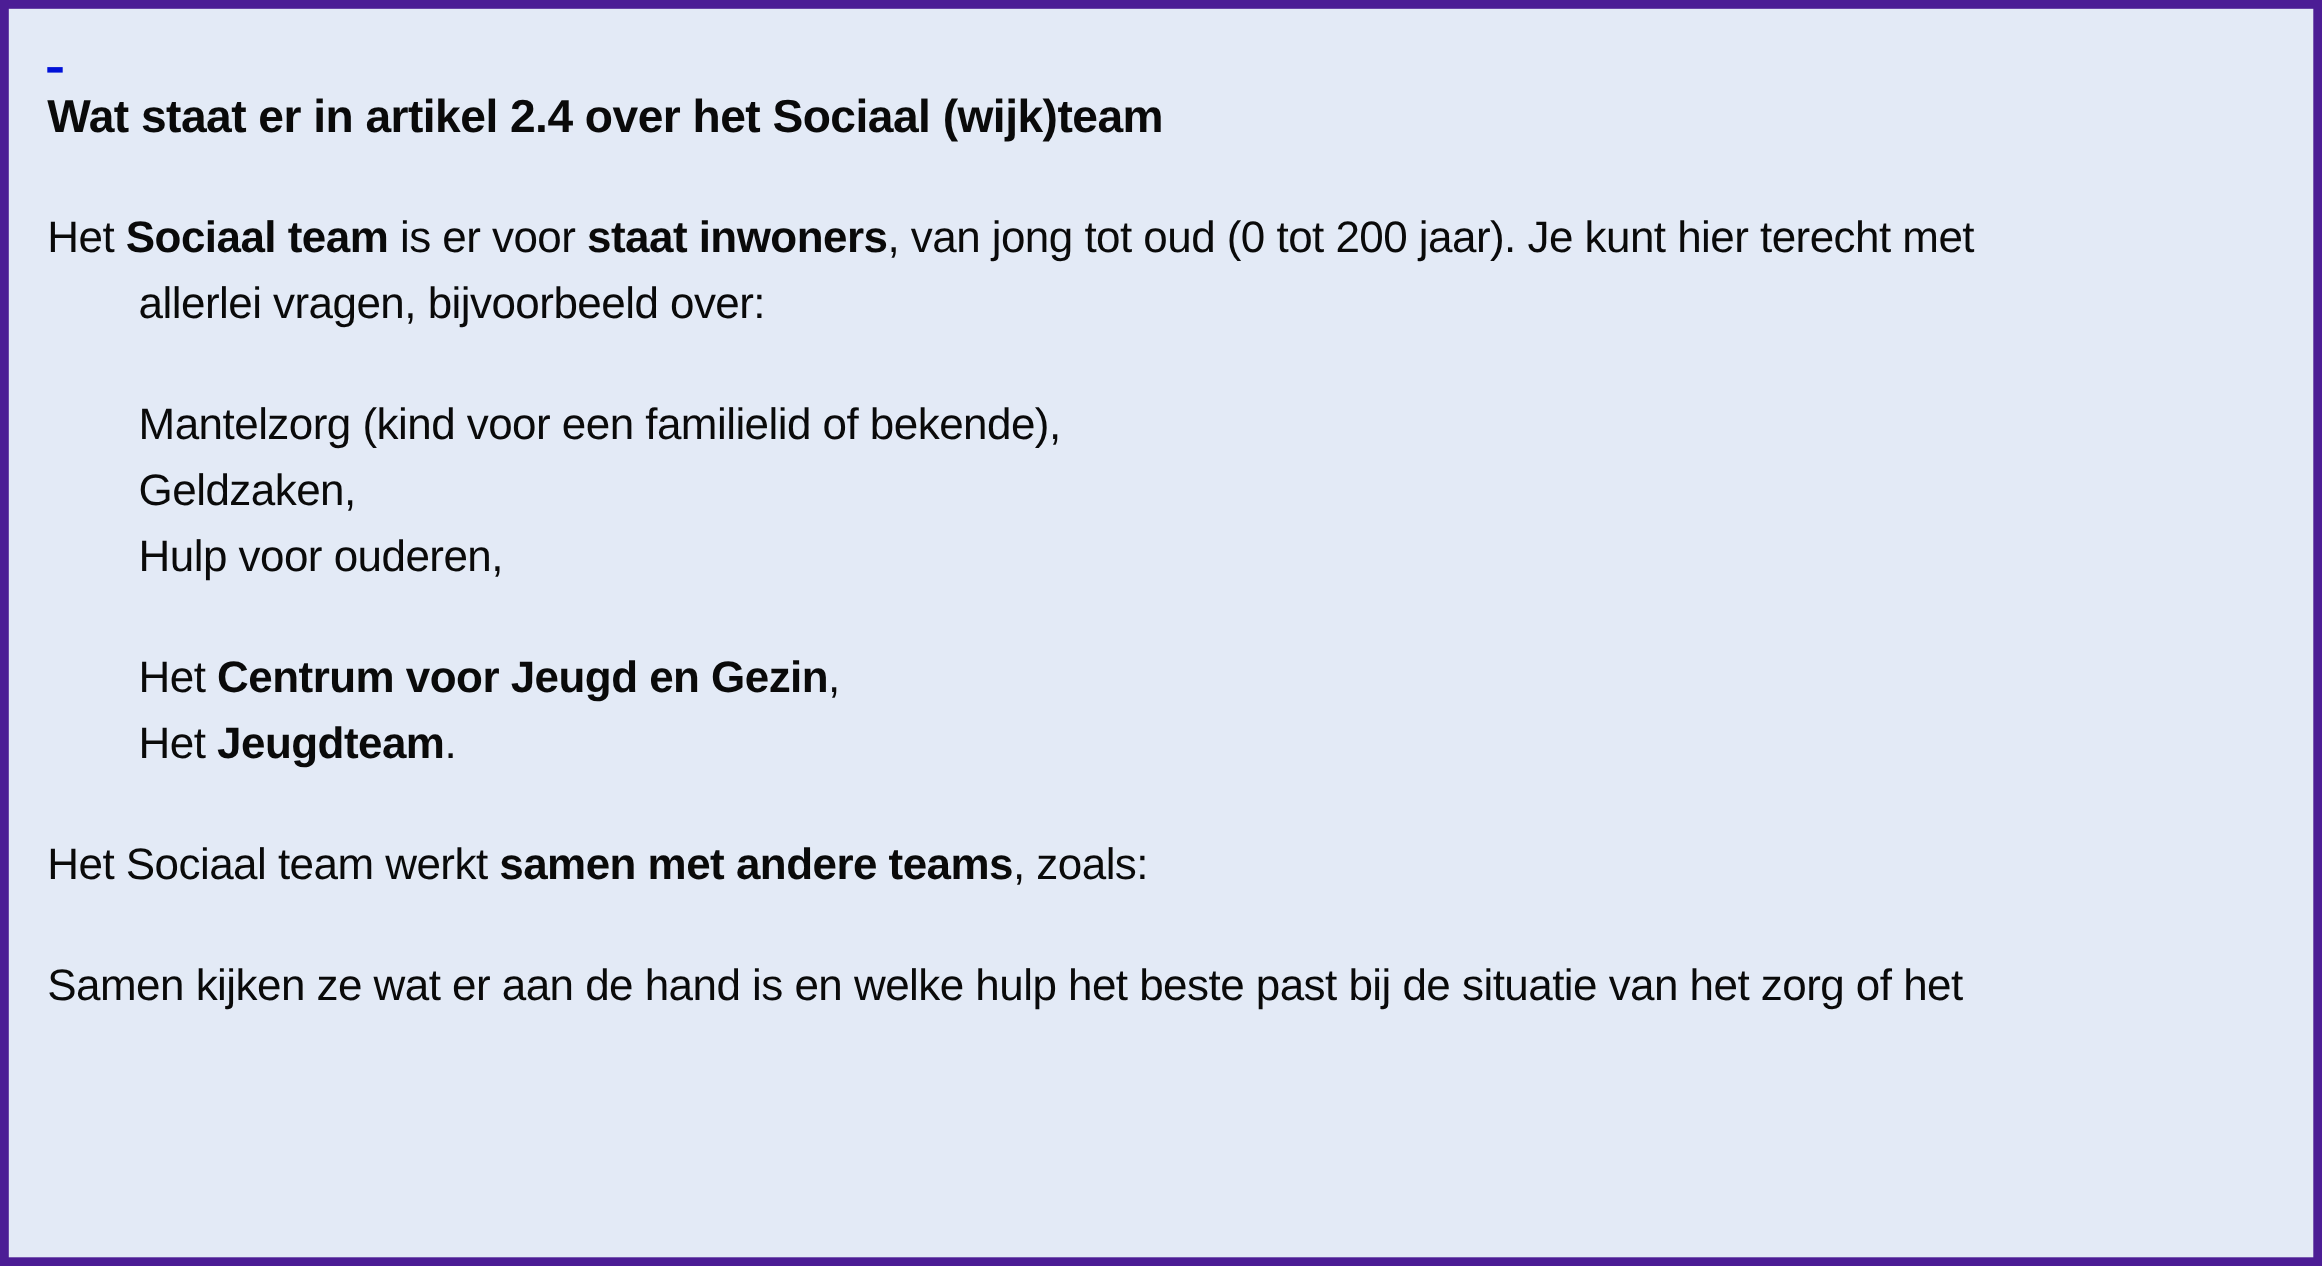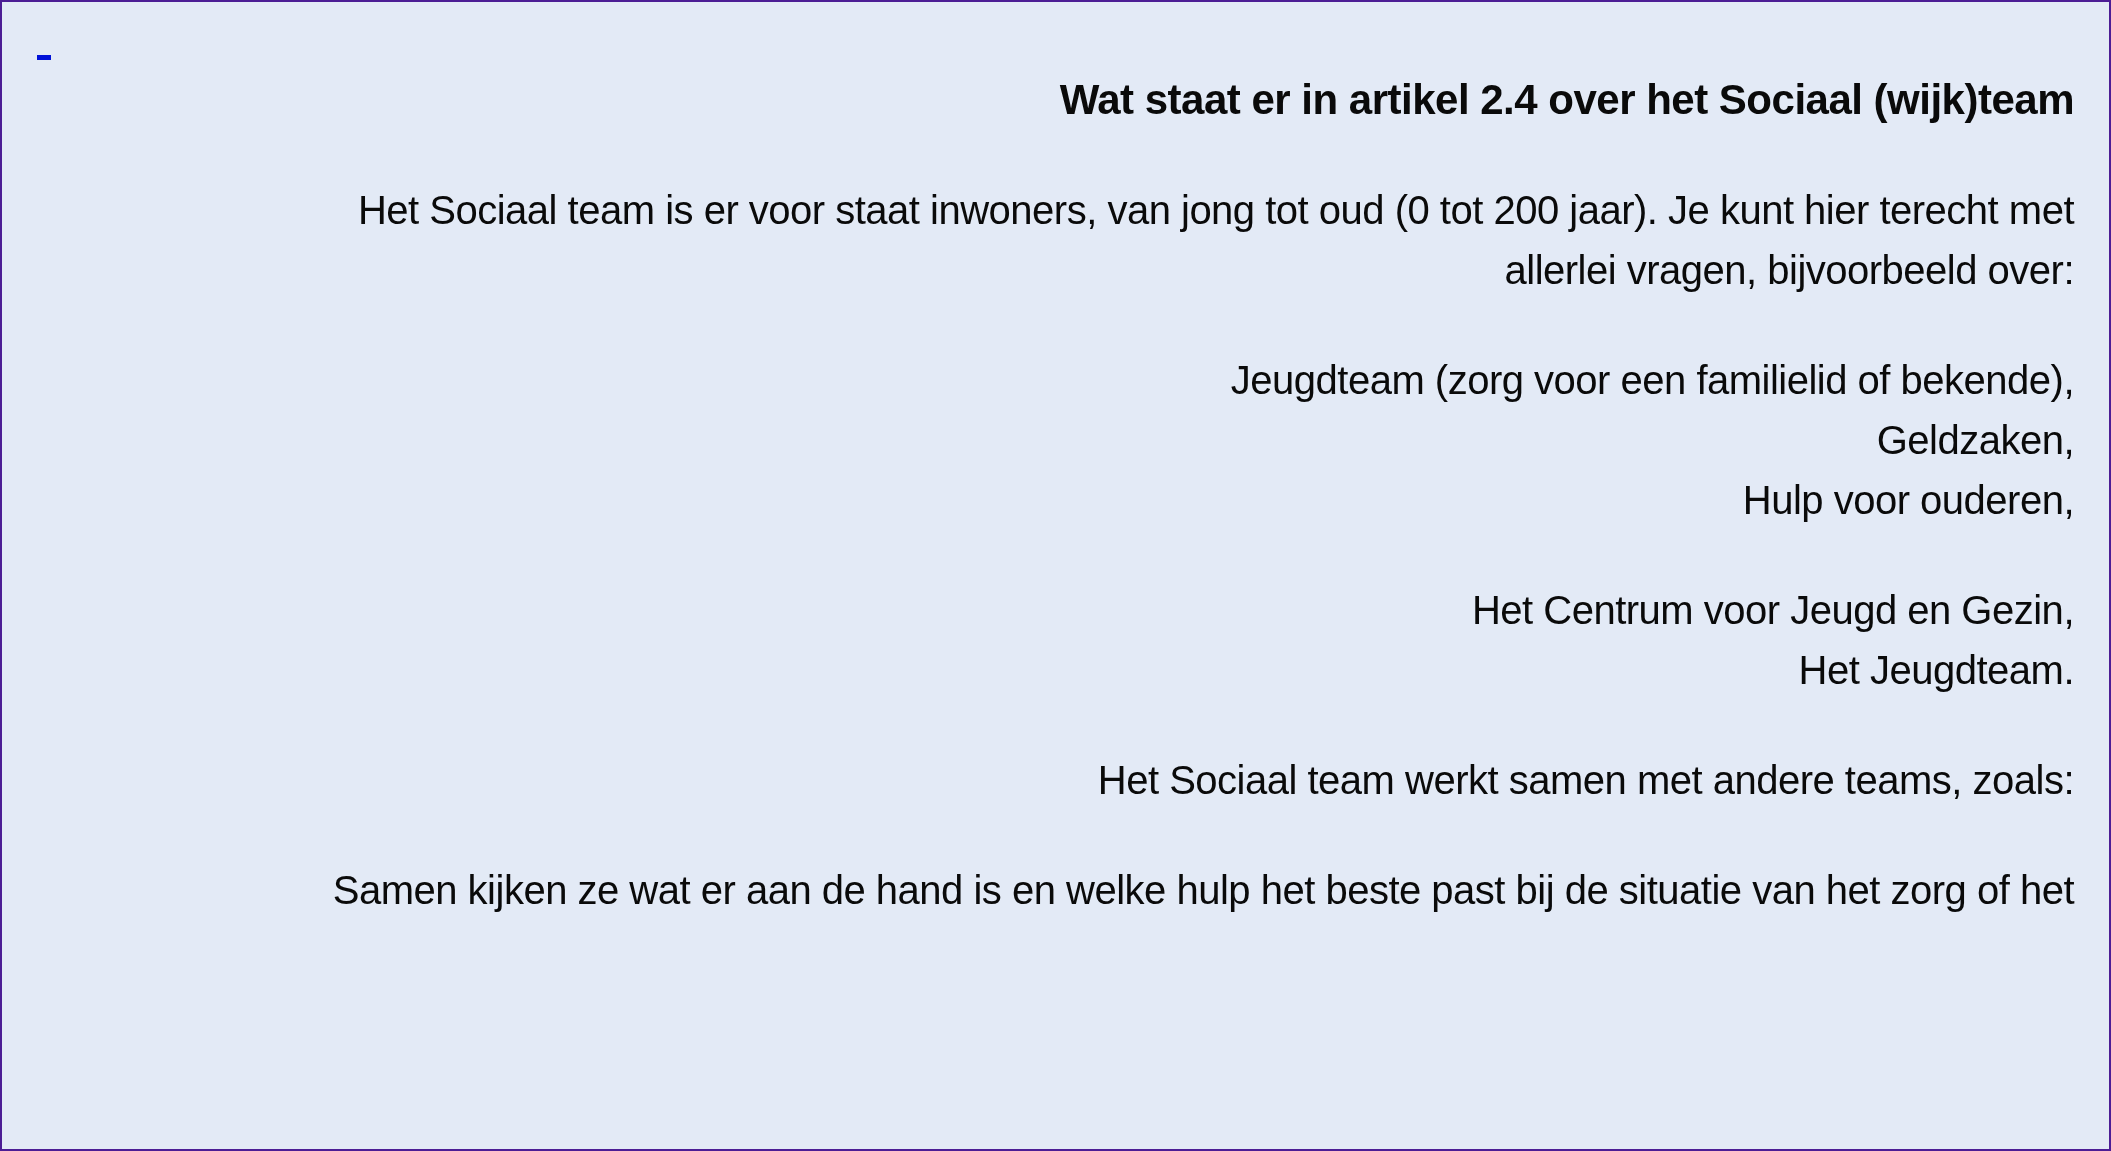--- a/index.html
+++ b/index.html
@@ -6,26 +6,25 @@
     margin: 0;
     padding: 0;
     background: #ffffff;
   }
   .frame {
     position: relative;
     width: 2111px;
     height: 1151px;
     box-sizing: border-box;
     background: #e3eaf6;
-    border: 2px solid #4c1d95;
+    border: 8px solid #4c1d95;
     padding: 42px 35px 0 35px;
     font-family: "Liberation Sans", sans-serif;
     color: #0a0a0a;
     overflow: hidden;
-    text-align: right;
   }
   .dash-line {
     height: 26px;
     display: flex;
     align-items: center;
   }
   .dash-marker {
     display: inline-block;
     width: 14px;
     height: 5px;
@@ -50,38 +49,38 @@
     margin-bottom: 0;
   }
   .line {
     height: 60px;
     white-space: nowrap;
   }
   .line.indent {
     padding-left: 83px;
   }
   .bold {
-    font-weight: 400;
+    font-weight: 700;
   }
 </style>
 </head>
 <body>
 
 <div class="frame">
   <div class="dash-line">
     <span class="dash-marker" style="background: rgb(0, 17, 216);"></span>
   </div>
   <div class="doc-heading">Wat staat er in artikel 2.4 over het Sociaal (wijk)team</div>
   <div class="doc-body">
       <div class="block">
         <div class="line"><span>Het </span><span class="bold">Sociaal team</span><span> is er voor </span><span class="bold">staat inwoners</span><span>, van jong tot oud (0 tot 200 jaar). Je kunt hier terecht met</span></div>
         <div class="line indent"><span>allerlei vragen, bijvoorbeeld over:</span></div>
       </div>
       <div class="block">
-        <div class="line indent"><span>Jeugdteam (zorg voor een familielid of bekende),</span></div>
+        <div class="line indent"><span>Mantelzorg (kind voor een familielid of bekende),</span></div>
         <div class="line indent"><span>Geldzaken,</span></div>
         <div class="line indent"><span>Hulp voor ouderen,</span></div>
       </div>
       <div class="block">
         <div class="line indent"><span>Het </span><span class="bold">Centrum voor Jeugd en Gezin</span><span>,</span></div>
         <div class="line indent"><span>Het </span><span class="bold">Jeugdteam</span><span>.</span></div>
       </div>
       <div class="block">
         <div class="line"><span>Het Sociaal team werkt </span><span class="bold">samen met andere teams</span><span>, zoals:</span></div>
       </div>

